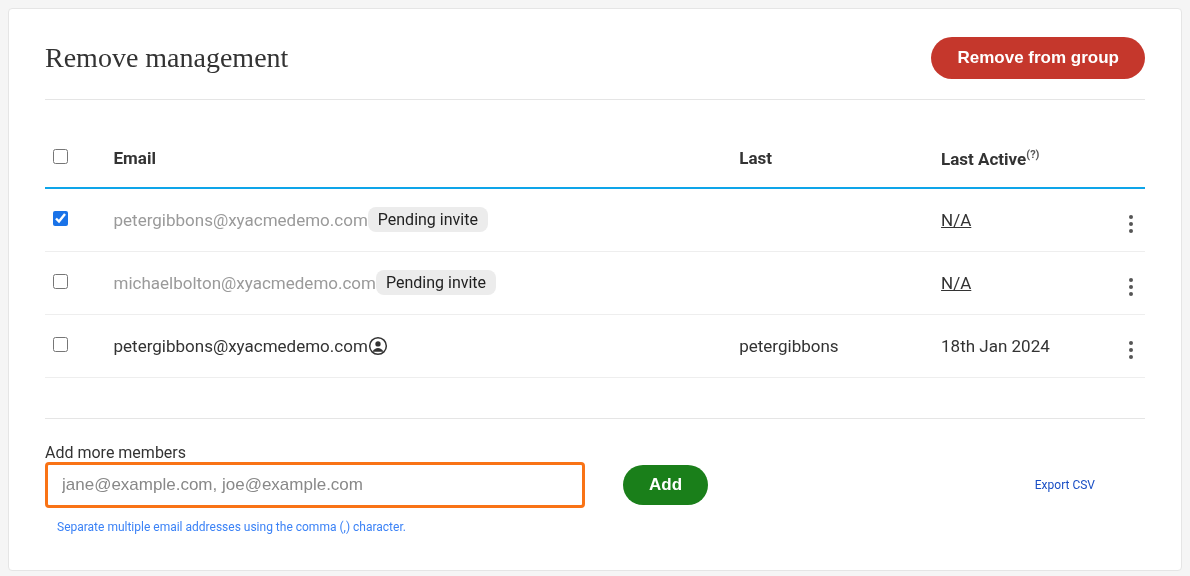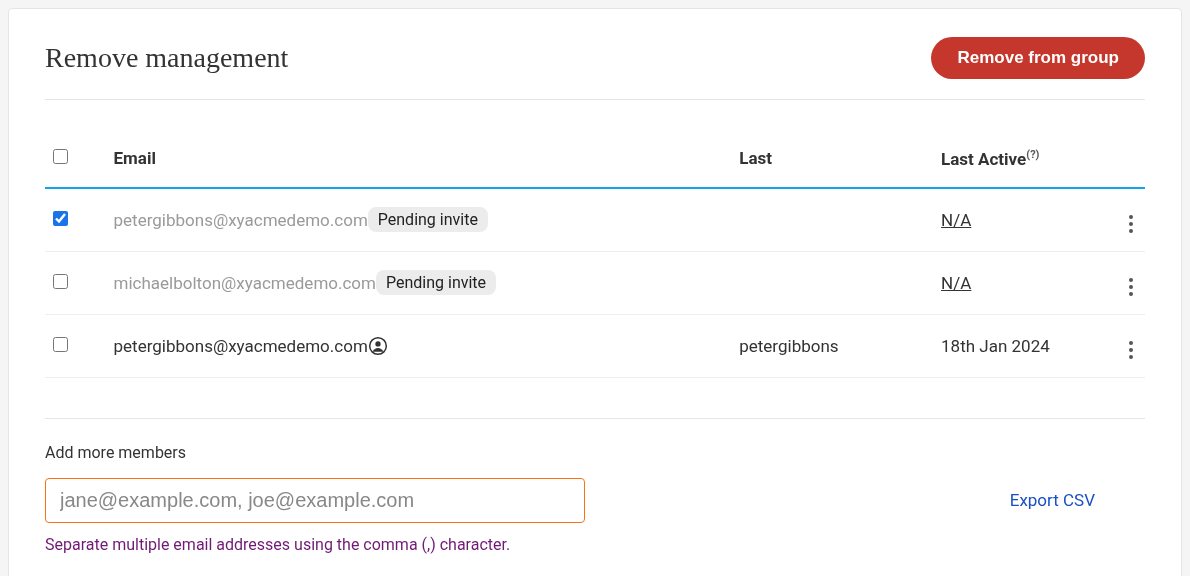--- a/index.html
+++ b/index.html
@@ -107,58 +107,59 @@
   }
   .section-divider {
     border: none;
     border-top: 1px solid #e5e5e5;
     margin-top: 40px;
     margin-bottom: 24px;
   }
   .add-label {
     font-size: 16px;
     color: #333;
-    margin-bottom: 16px;
+    margin-bottom: 0;
   }
   .add-row {
     display: flex;
     align-items: center;
     gap: 38px;
   }
   .add-input {
     width: 540px;
     padding: 10px 14px;
-    font-size: 20px;
-    border: 1px solid #f97316;
+    font-size: 17px;
+    border: 3px solid #f97316;
     border-radius: 4px;
     color: #333;
   }
   .add-input::placeholder { color: #888; }
   .btn-add {
     background: #1a7f1a;
     color: #fff;
     border: none;
     border-radius: 22px;
     padding: 10px 26px;
     font-size: 17px;
     font-weight: 700;
     cursor: pointer;
   }
   .export-link {
     margin-left: auto;
     color: #1a4fc5;
-    font-size: 17px;
+    font-size: 12px;
     text-decoration: none;
     cursor: pointer;
     margin-right: 50px;
   }
   .hint {
-    font-size: 16px;
-    color: #701a75;
+    font-size: 12px;
+    color: #3b82f6;
     margin-top: 12px;
+    margin-left: 12px;
   }
 </style>
 </head>
 <body>
 
 <div class="panel">
 
   <div class="header-row">
     <h1 class="page-title">Remove management</h1>
     <button class="btn-remove">Remove from group</button>
@@ -238,18 +239,19 @@
         </tr>
       </tbody>
   </table>
 
   <hr class="section-divider">
 
   <div class="add-label">Add more members</div>
 
   <div class="add-row">
     <input class="add-input" type="text" placeholder="jane@example.com, joe@example.com" style="">
+    <button class="btn-add">Add</button>
     <a class="export-link">Export CSV</a>
   </div>
 
   <div class="hint">Separate multiple email addresses using the comma (,) character.</div>
 
 </div>
 
 </body></html>

